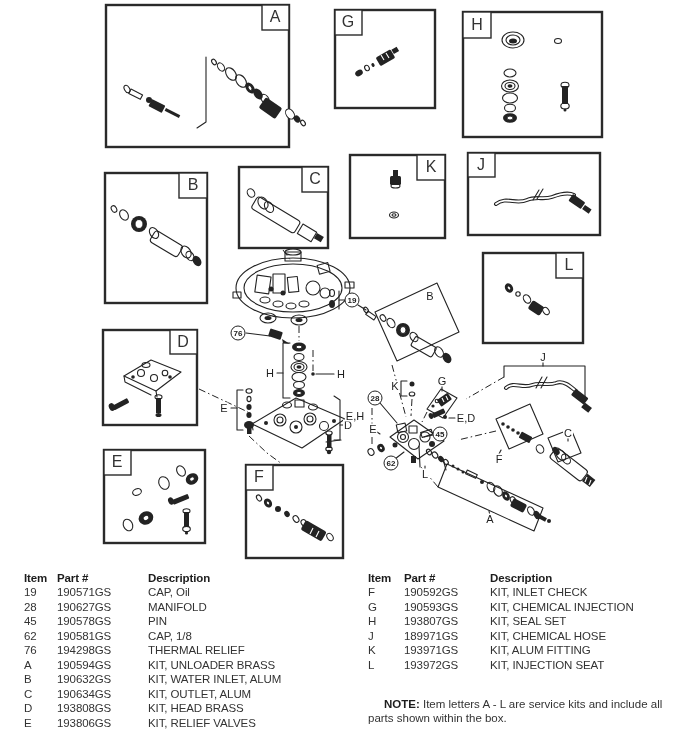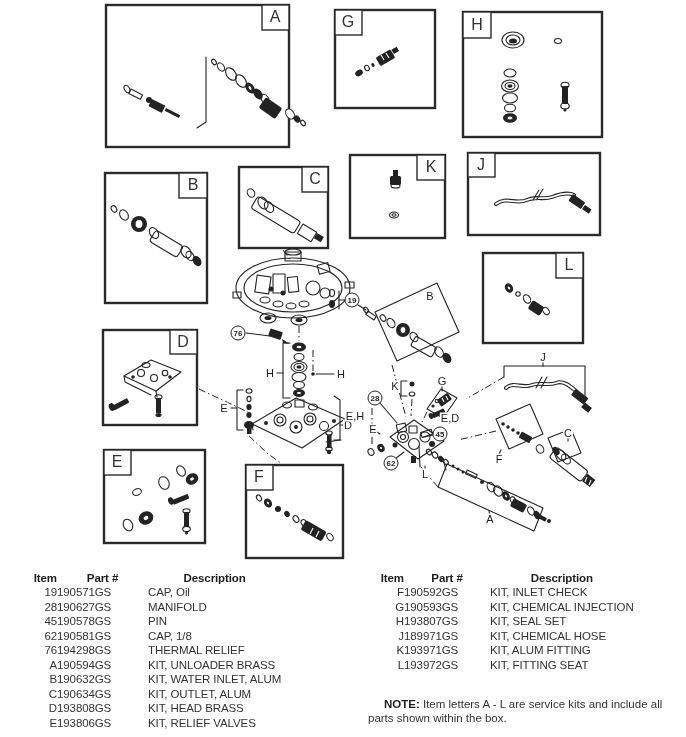--- a/index.html
+++ b/index.html
@@ -19,23 +19,23 @@
   
   .boxletter{position:absolute;transform:translate(-50%,-50%);font-size:16px;font-weight:400;color:#333;}
   .callout{position:absolute;transform:translate(-50%,-50%);width:15px;height:15px;border:1.2px solid #232323;
            border-radius:50%;background:#fff;font-size:8px;font-weight:700;display:flex;
            align-items:center;justify-content:center;box-sizing:border-box;color:#222;}
   .lbl{position:absolute;transform:translate(-50%,-50%);font-size:11px;color:#1e1e1e;background:#fff;
        padding:0 1px;line-height:11px;white-space:nowrap;}
   
   .ptable{position:absolute;border-collapse:collapse;font-size:11.5px;line-height:14.45px;
           color:#333;letter-spacing:-0.1px;}
-  .ptable th{font-weight:700;color:#1d1d1d;text-align:center;padding:0;white-space:nowrap;}
+  .ptable th{font-weight:700;color:#1d1d1d;text-align:left;padding:0;white-space:nowrap;}
   .ptable td{padding:0;white-space:nowrap;}
-  .ptable th:first-child,.ptable td:first-child{text-align:right;}
+  .ptable th:first-child,.ptable td:first-child{text-align:left;}
   #table-left th:first-child,#table-left td:first-child{min-width:33px;}
   #table-left th:nth-child(2),#table-left td:nth-child(2){min-width:91px;}
   #table-right th:first-child,#table-right td:first-child{min-width:36px;}
   #table-right th:nth-child(2),#table-right td:nth-child(2){min-width:86px;}
   .note{position:absolute;left:368px;top:697px;width:318px;font-size:11.5px;line-height:14px;color:#333;}
   .note b{color:#1d1d1d;padding-left:16px;}
 </style>
 </head>
 <body>
 
@@ -469,21 +469,21 @@
 <span class="callout" style="left:375px;top:398px">28</span>
 <span class="callout" style="left:440px;top:434px">45</span>
 <span class="callout" style="left:391px;top:463px">62</span>
 
 <span class="lbl" style="left:270px;top:373px">H</span>
 <span class="lbl" style="left:341px;top:374px">H</span>
 <span class="lbl" style="left:224px;top:408px">E</span>
 <span class="lbl" style="left:373px;top:429px">E</span>
 <span class="lbl" style="left:348px;top:425px">D</span>
 <span class="lbl" style="left:355px;top:416px">E,H</span>
-<span class="lbl" style="left:450px;top:418px">E,D</span>
+<span class="lbl" style="left:466px;top:418px">E,D</span>
 <span class="lbl" style="left:395px;top:386px">K</span>
 <span class="lbl" style="left:442px;top:381px">G</span>
 <span class="lbl" style="left:430px;top:296px">B</span>
 <span class="lbl" style="left:543px;top:357px">J</span>
 <span class="lbl" style="left:499px;top:459px">F</span>
 <span class="lbl" style="left:568px;top:433px">C</span>
 <span class="lbl" style="left:425px;top:474px">L</span>
 <span class="lbl" style="left:490px;top:519px">A</span>
 
 <table class="ptable" id="table-left" style="left:24px;top:571px">
@@ -578,20 +578,20 @@
           <td>KIT, CHEMICAL HOSE</td>
         </tr>
         <tr>
           <td>K</td>
           <td>193971GS</td>
           <td>KIT, ALUM FITTING</td>
         </tr>
         <tr>
           <td>L</td>
           <td>193972GS</td>
-          <td>KIT, FITTING SEAT</td>
+          <td>KIT, INJECTION SEAT</td>
         </tr>
       </tbody>
 </table>
 
 <div class="note"><b>NOTE:</b><span> Item letters A - L are service kits and include all parts shown within the box.</span></div>
 
 </div>
 
 </body></html>

